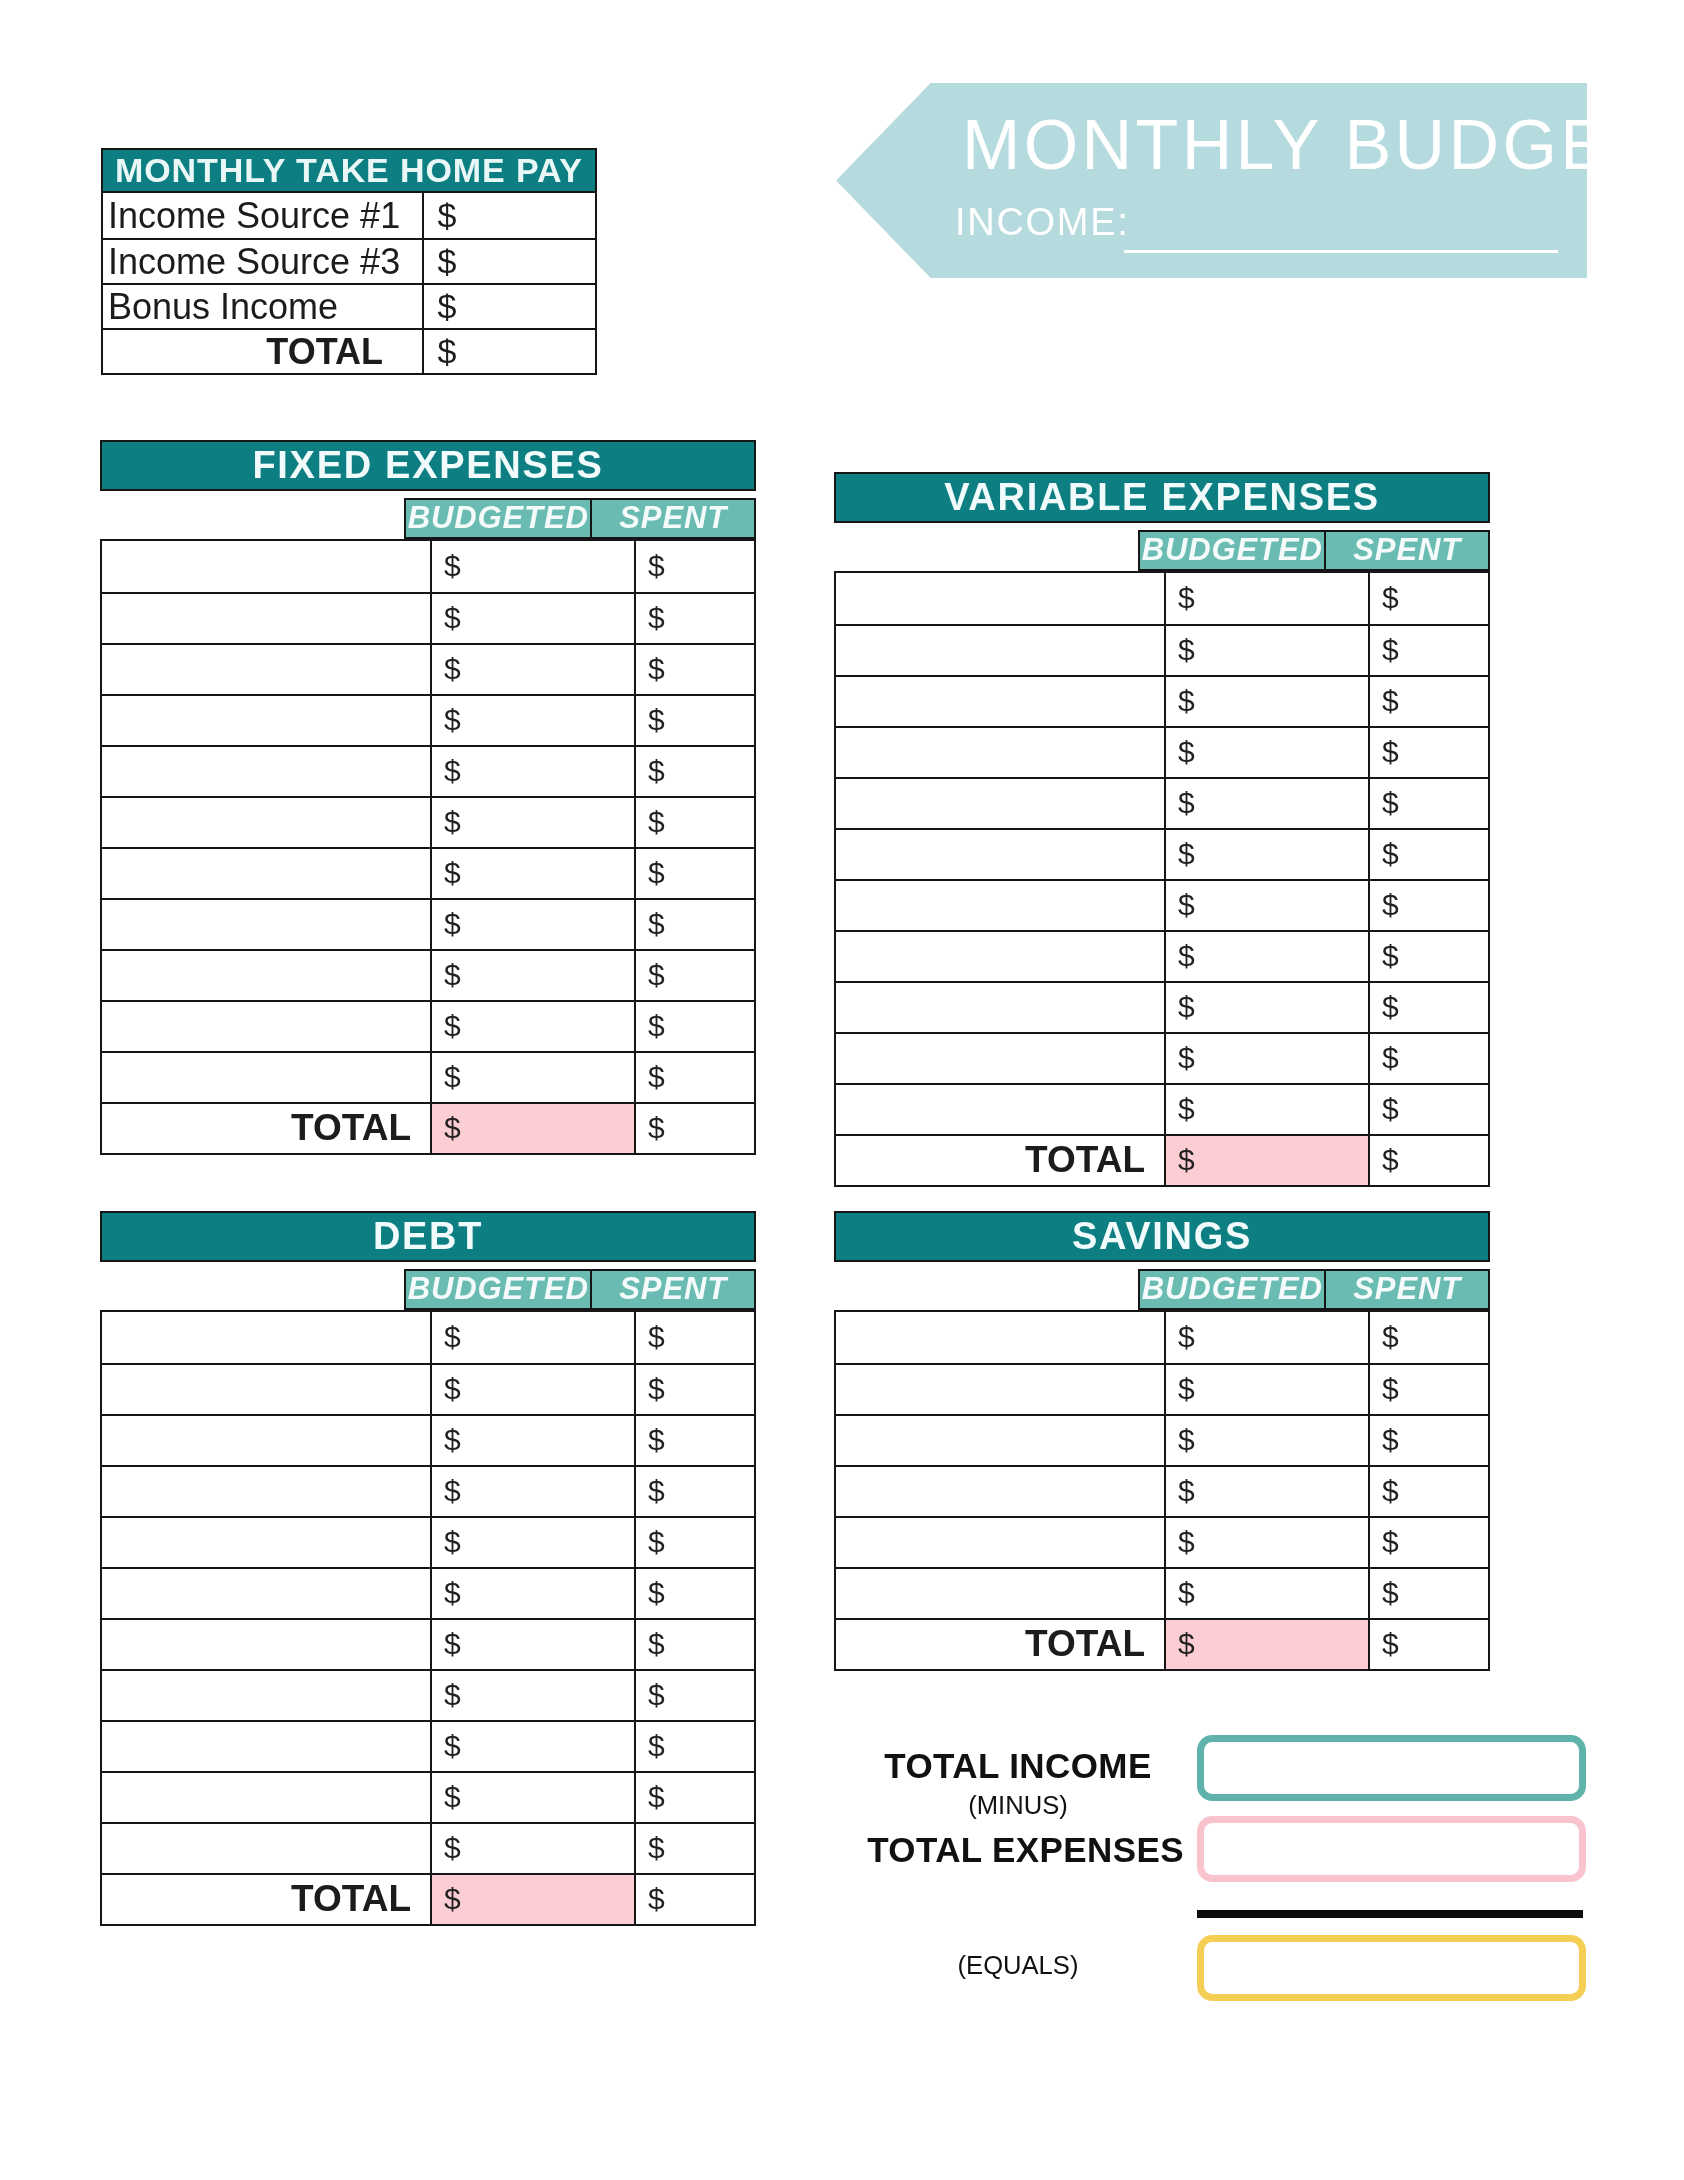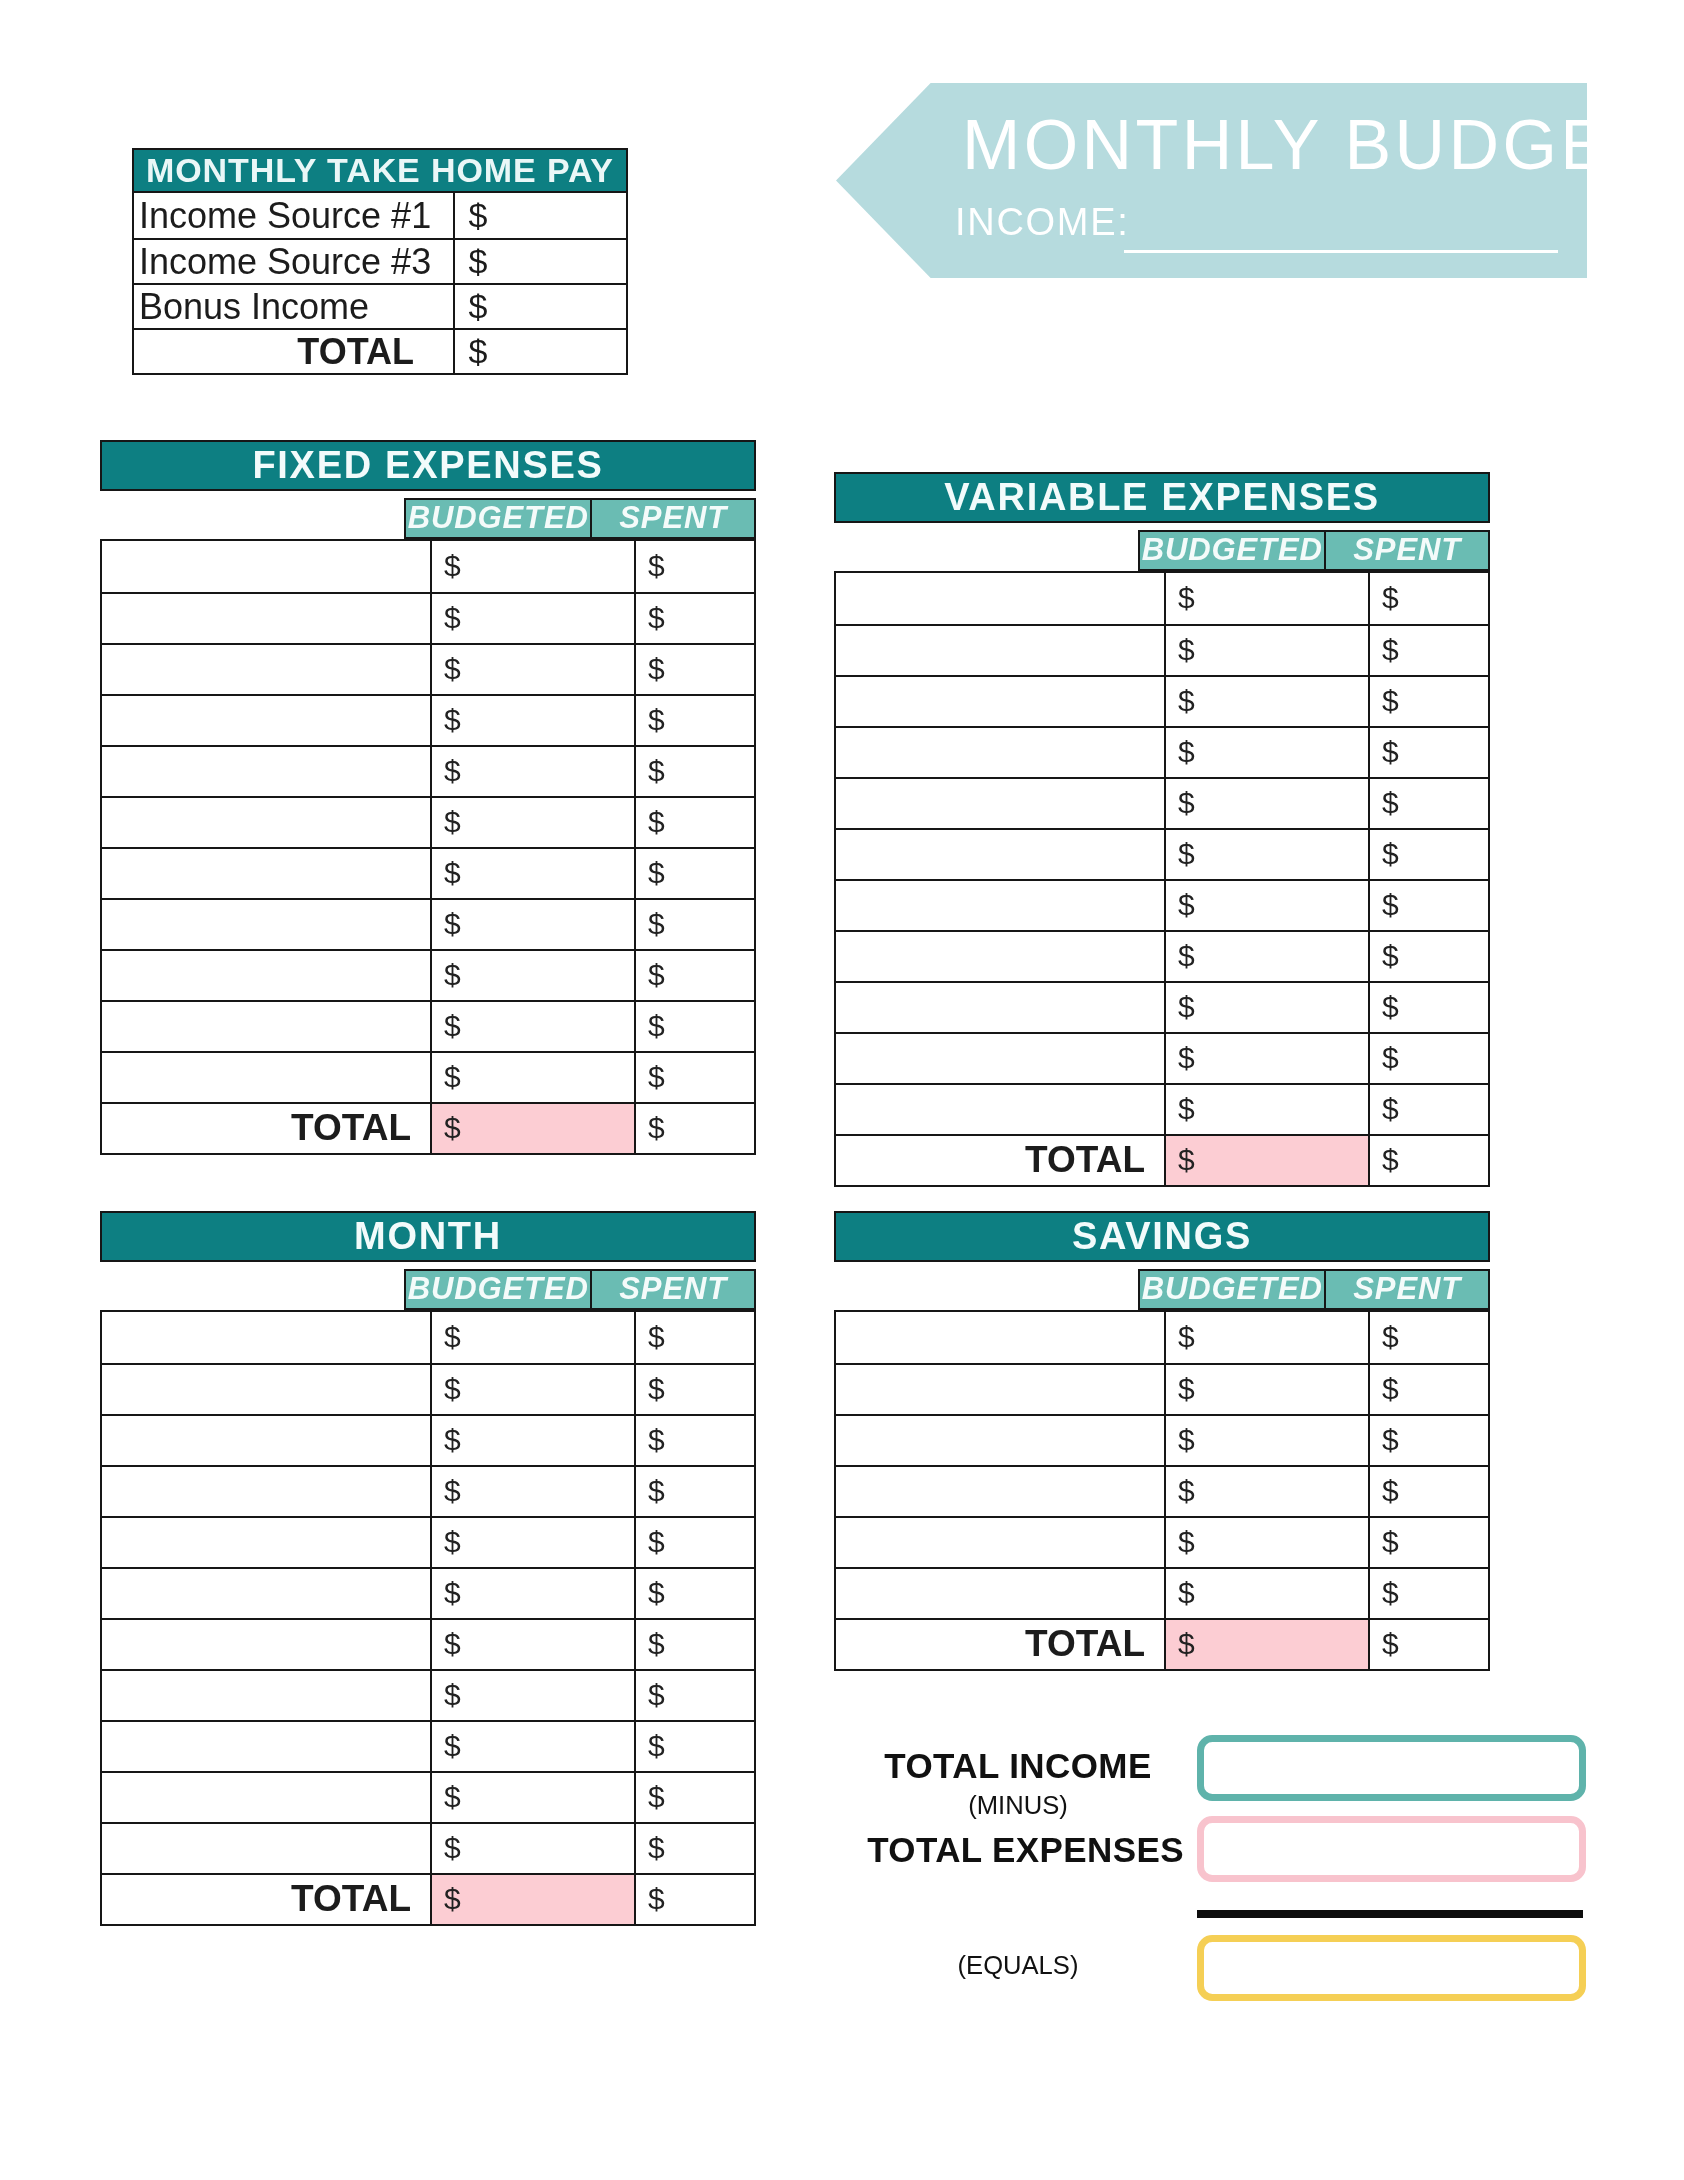--- a/index.html
+++ b/index.html
@@ -12,21 +12,21 @@
     --box-yellow-border:#f5cf55;
     --table-border:#161616;
     --text-dark:#1c1c1c;
     --header-text:#eaf7f7;
   }
   *{box-sizing:border-box;margin:0;padding:0;}
   body{margin:0;background:#fff;font-family:"Liberation Sans",sans-serif;}
   .page{position:relative;width:1685px;height:2181px;background:#ffffff;overflow:hidden;}
 
   
-  .income{position:absolute;left:101px;top:148px;width:496px;border:2.6px solid var(--table-border);margin-left:31px;}
+  .income{position:absolute;left:101px;top:148px;width:496px;border:2.6px solid var(--table-border);}
   .income-head{height:43px;background:var(--header-teal);border-bottom:2.6px solid var(--table-border);
     color:var(--header-text);font-weight:bold;font-size:34px;letter-spacing:0.9px;
     display:flex;align-items:center;justify-content:center;}
   .income-row{display:flex;height:45px;border-top:2.6px solid var(--table-border);}
   .income-row:first-child{border-top:none;}
   .income-label{width:319px;display:flex;align-items:center;padding-left:5px;
     font-size:36px;color:var(--text-dark);}
   .income-row.total .income-label{justify-content:flex-end;padding-right:39px;font-weight:bold;}
   .income-value{flex:1;border-left:2.6px solid var(--table-border);display:flex;align-items:center;
     padding-left:13.6px;font-size:34px;color:var(--text-dark);}
@@ -247,21 +247,21 @@
         </div>
         <div class="xrow xtotal">
           <div class="xname">TOTAL</div>
           <div class="xbud">$</div>
           <div class="xspent">$</div>
         </div>
       </div>
   </section>
 
   <section class="xtable xt-debt">
-    <div class="xhead">MONTH</div>
+    <div class="xhead">DEBT</div>
     <div class="xsub">
       <div class="xsub-spacer"></div>
       <div class="xsub-cell c1">BUDGETED</div>
       <div class="xsub-cell c2">SPENT</div>
     </div>
     <div class="xbody">
         <div class="xrow">
           <div class="xname" style="font-weight: normal;"></div>
           <div class="xbud">$</div>
           <div class="xspent">$</div>

